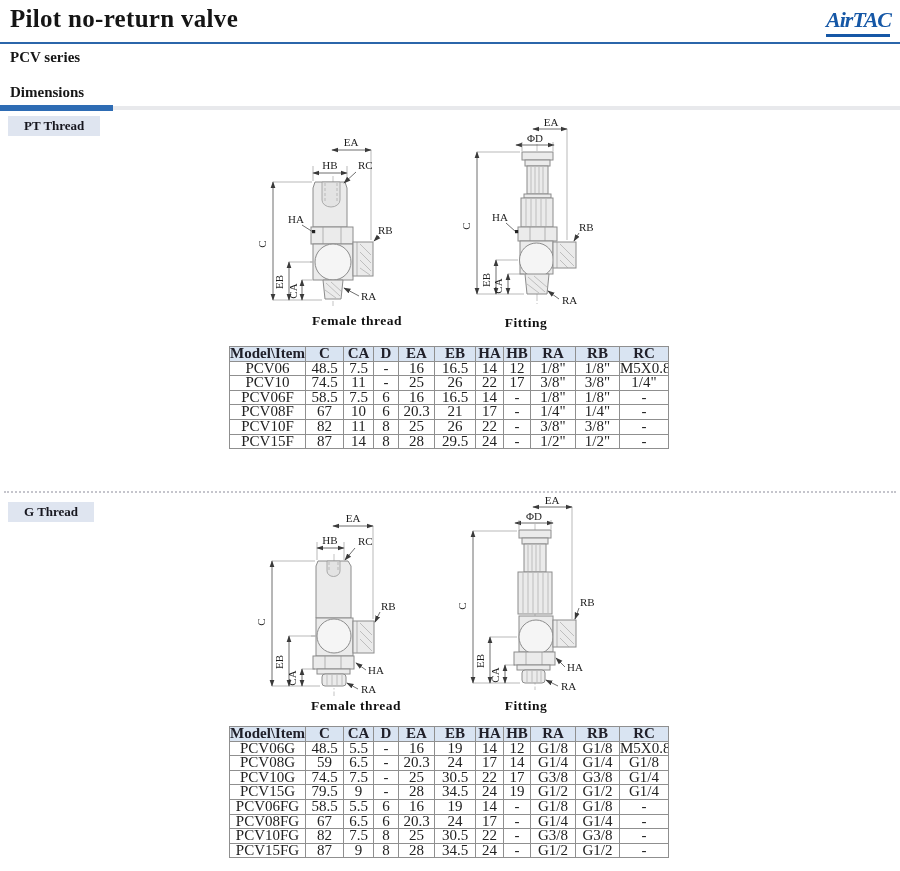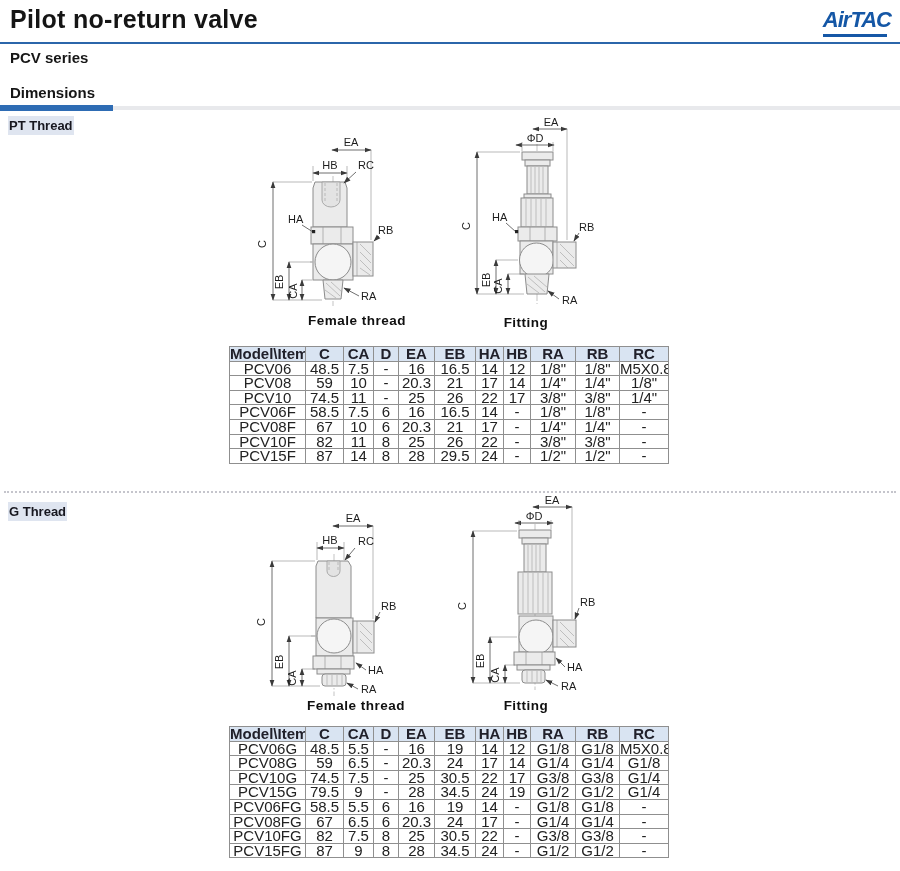--- a/index.html
+++ b/index.html
@@ -1,27 +1,27 @@
 <!DOCTYPE html>
 <html><head>
 <meta charset="utf-8">
 <style>
   html,body{margin:0;padding:0;background:#fff}
   .page{position:relative;width:900px;height:871px;background:#fff;overflow:hidden;
-        font-family:Liberation Sans, sans-serif;color:#1a1a1a}
+        font-family:Liberation Serif, serif;color:#1a1a1a}
   .title{position:absolute;left:10px;top:5px;font-size:25px;font-weight:bold;letter-spacing:.3px;color:#151515}
   .logo{position:absolute;top:7px;right:9px}
   .logo-text{font-size:22px;font-weight:bold;font-style:italic;color:#1557a6;letter-spacing:-1px}
   .logo-underline{height:3px;background:#1557a6;width:64px;margin-top:1px}
   .title-rule{position:absolute;top:42px;left:0;width:900px;height:2px;background:#2b66aa}
   .series{position:absolute;left:10px;top:49px;font-size:15px;font-weight:bold;color:#161616}
   .dims-heading{position:absolute;left:10px;top:84px;font-size:15px;font-weight:bold;color:#161616}
   .dims-rule{position:absolute;top:106px;left:0;width:900px;height:4px;background:#e8e9ec}
   .dims-rule-accent{position:absolute;left:0;top:-1px;width:113px;height:6px;background:#2e6cb4}
-  .thread-label{position:absolute;left:8px;background:#dfe5f0;color:#17171f;font-size:13px;font-weight:bold;padding:2px 1px}
+  .thread-label{position:absolute;left:8px;background:#dfe5f0;color:#17171f;font-size:13px;font-weight:bold;padding:2px 16px}
   .pt-pos{top:116px}.g-pos{top:502px}
   .section-divider{position:absolute;top:491px;left:4px;width:892px;border-top:2px dotted #c5c5cc}
   .dim-table{position:absolute;border-collapse:collapse;width:440px;table-layout:fixed;
              font-size:15px;color:#222;background:#fff}
   .dim-table th,.dim-table td{border:1px solid #8f8f8f;text-align:center;padding:0;height:13.6px;
              line-height:13.5px;white-space:nowrap;overflow:hidden}
   .dim-table th{background:#d9e4f2;font-weight:bold;color:#20202a}
   .dim-table th:nth-child(1),.dim-table td:nth-child(1){width:75px}
   .dim-table th:nth-child(2),.dim-table td:nth-child(2){width:37px}
   .dim-table th:nth-child(3),.dim-table td:nth-child(3){width:29px}
@@ -216,33 +216,20 @@
           <td>-</td>
           <td>16</td>
           <td>16.5</td>
           <td>14</td>
           <td>12</td>
           <td>1/8"</td>
           <td>1/8"</td>
           <td>M5X0.8</td>
         </tr>
         <tr>
-          <td>PCV08</td>
-          <td>59</td>
-          <td>10</td>
-          <td>-</td>
-          <td>20.3</td>
-          <td>21</td>
-          <td>17</td>
-          <td>14</td>
-          <td>1/4"</td>
-          <td>1/4"</td>
-          <td>1/8"</td>
-        </tr>
-        <tr>
           <td>PCV10</td>
           <td>74.5</td>
           <td>11</td>
           <td>-</td>
           <td>25</td>
           <td>26</td>
           <td>22</td>
           <td>17</td>
           <td>3/8"</td>
           <td>3/8"</td>

